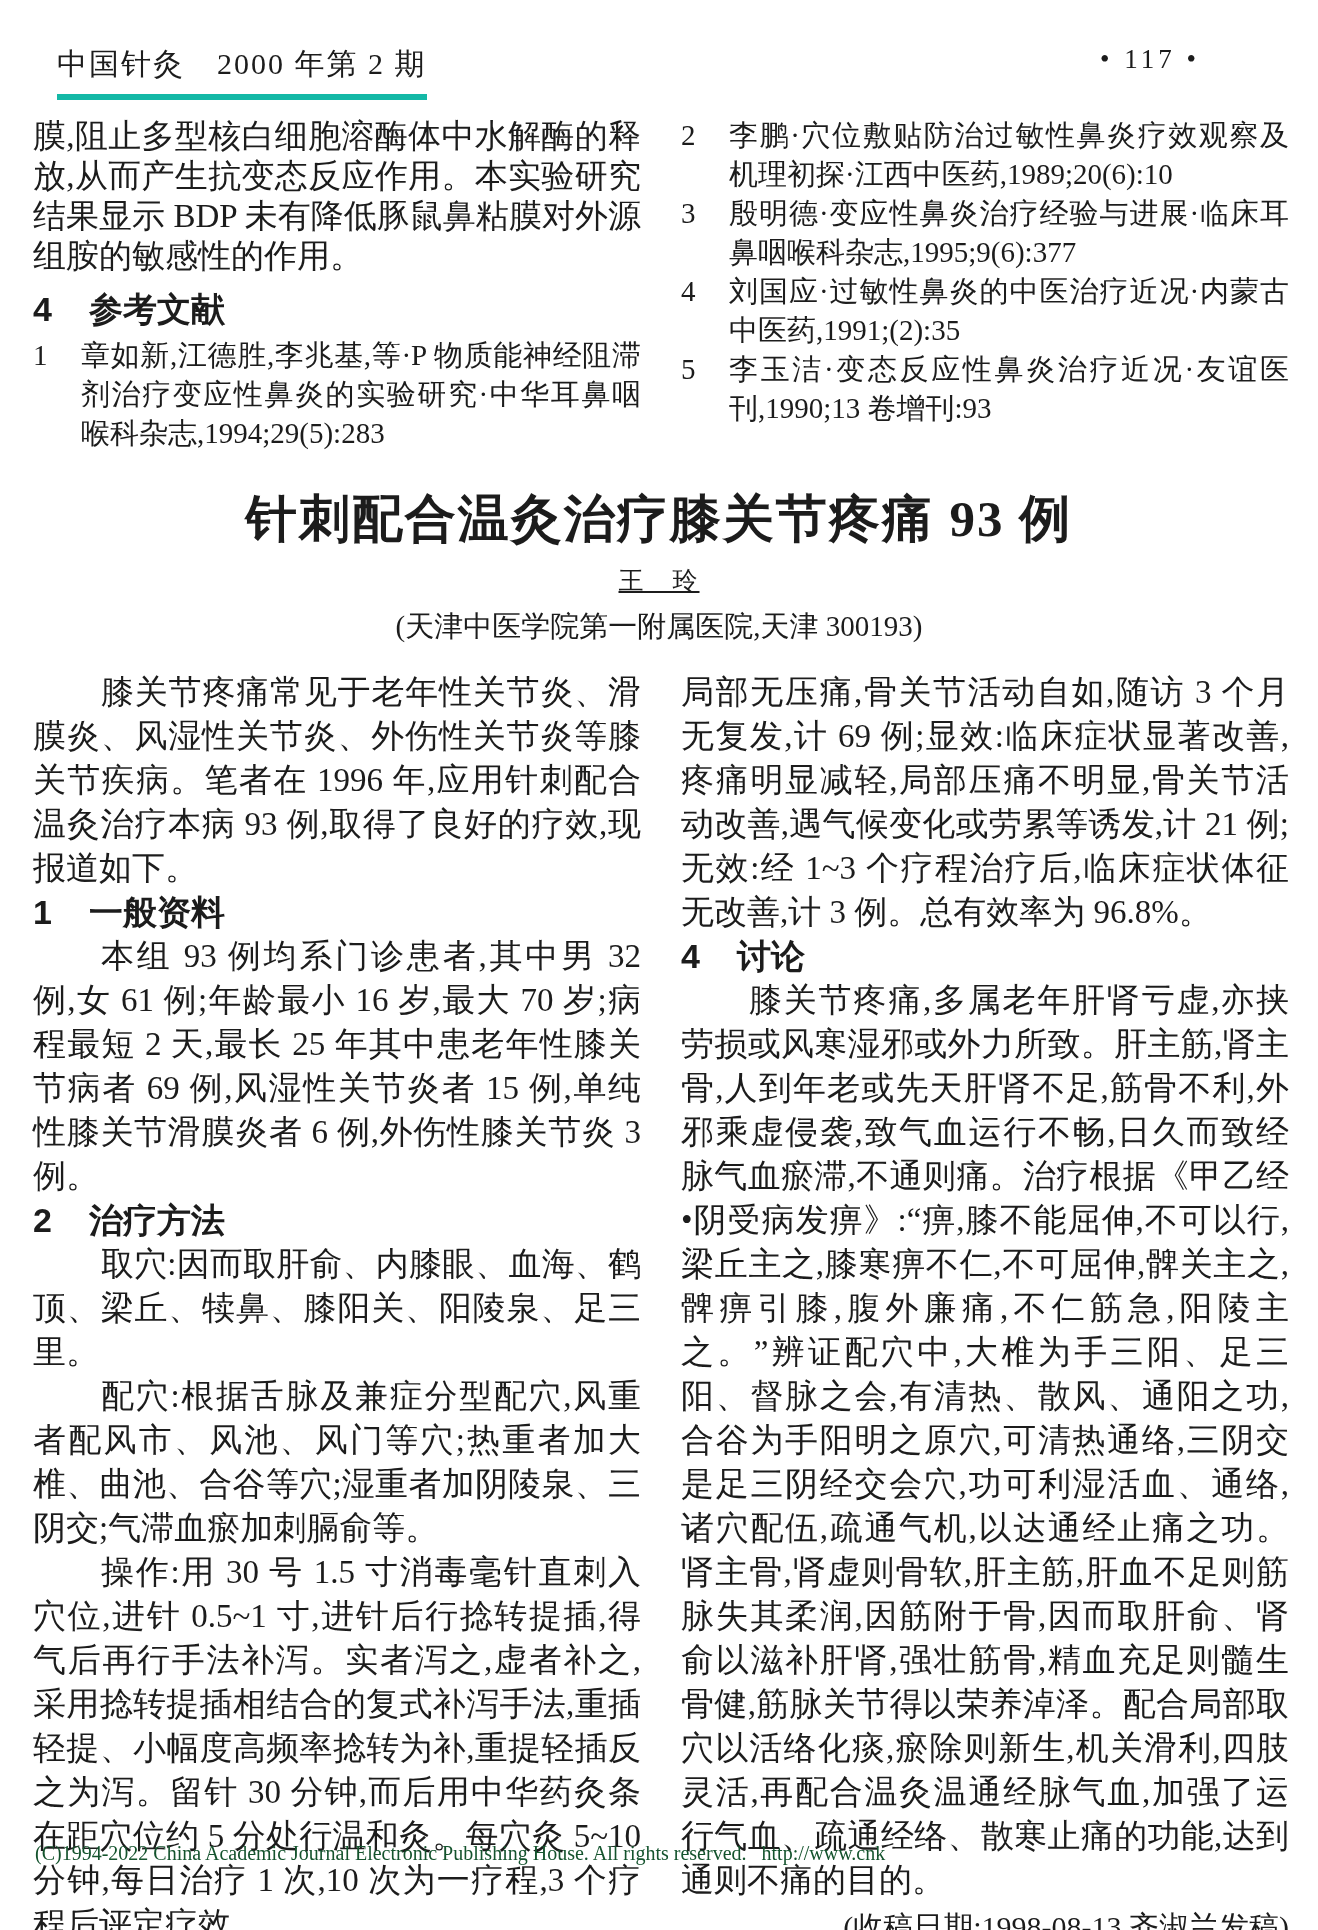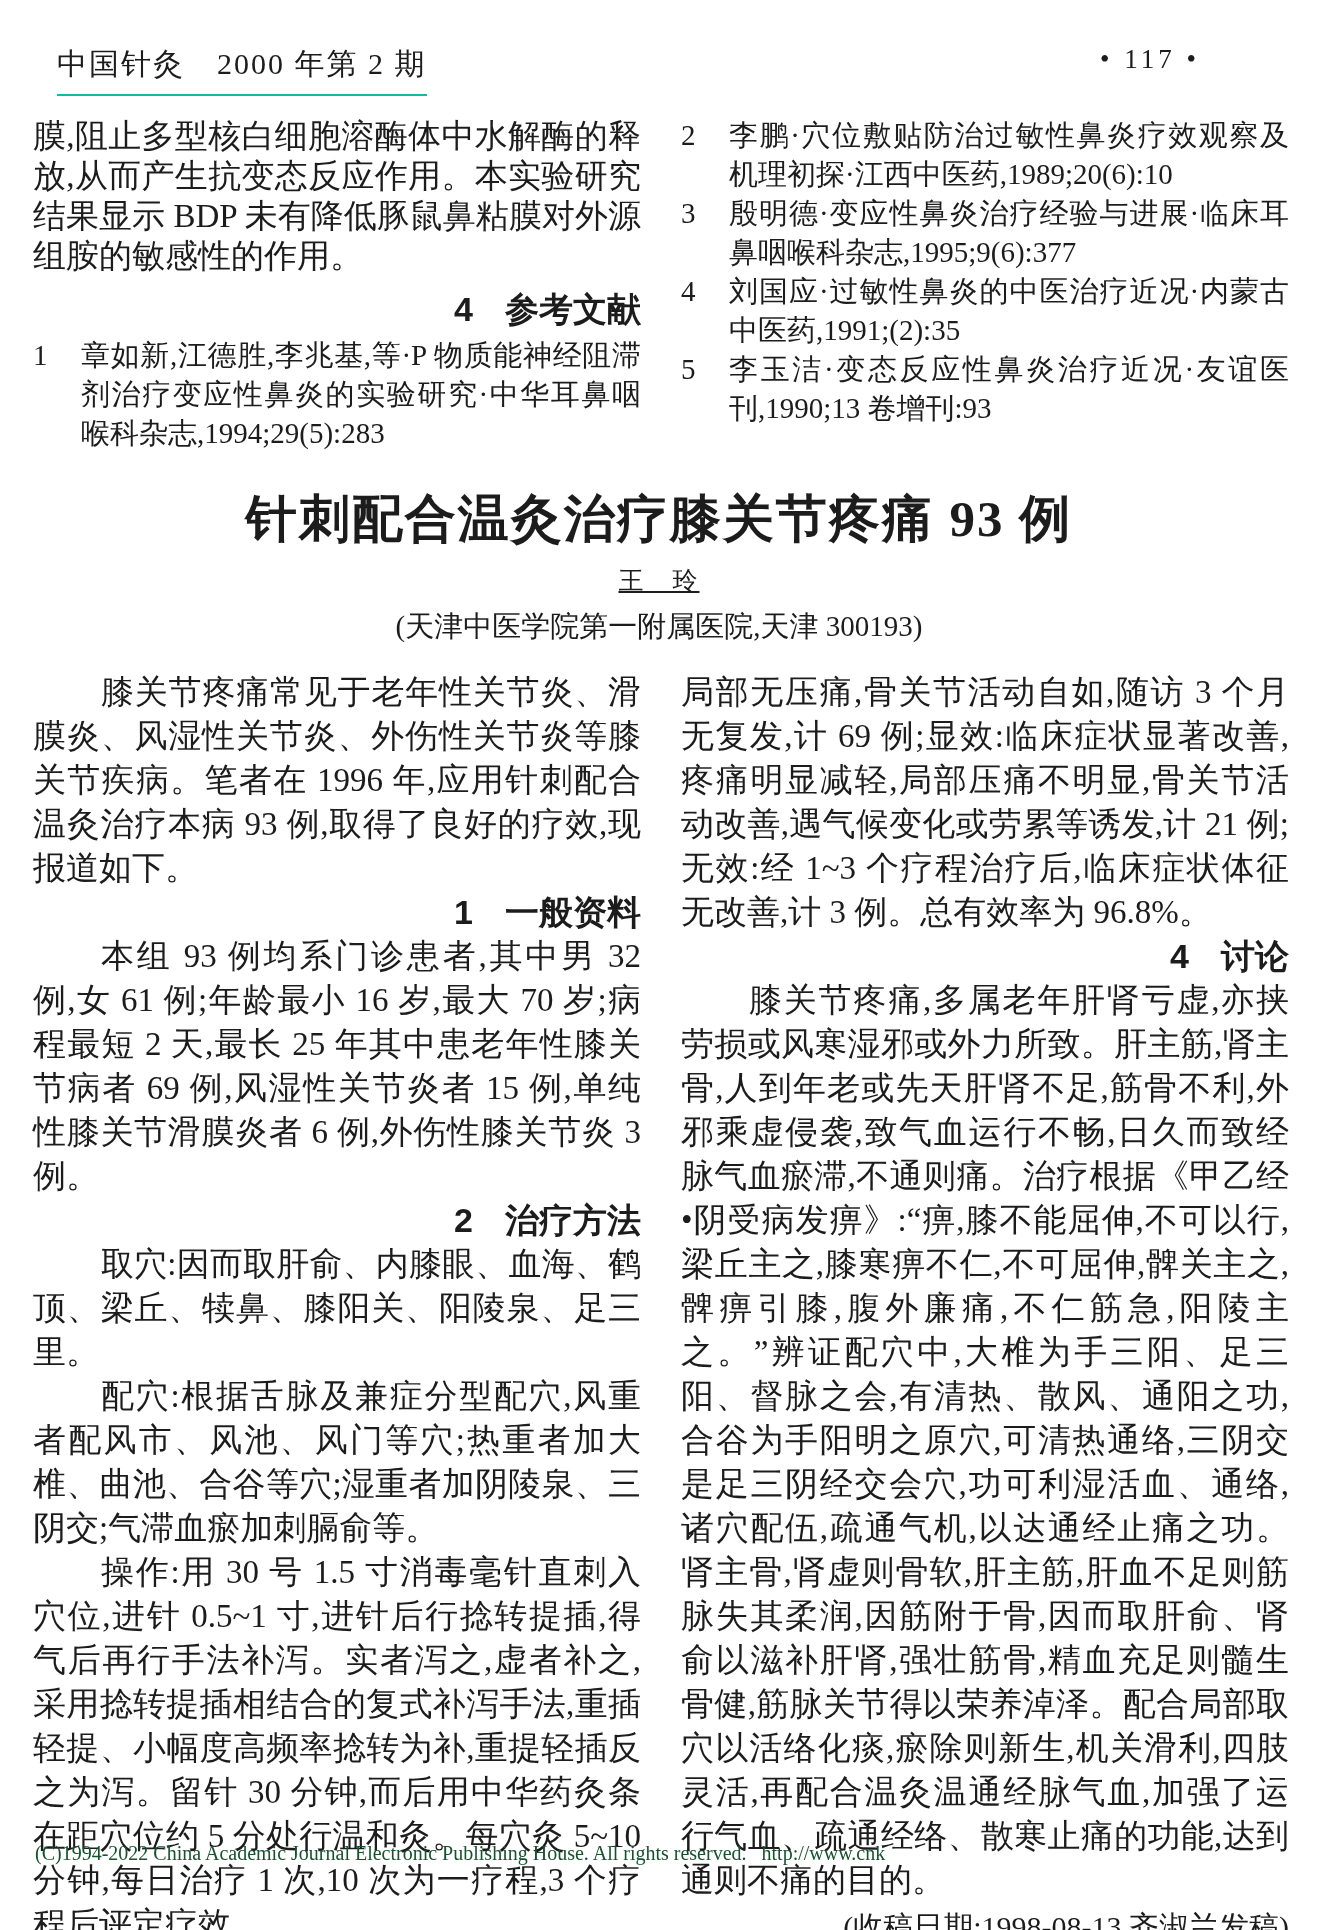--- a/index.html
+++ b/index.html
@@ -10,37 +10,37 @@
     color:#1c1c1c;
   }
 
   
   .header {
     position:absolute; top:44px; left:57px; right:78px;
     display:flex; justify-content:space-between; align-items:flex-start;
   }
   .journal {
     font-size:30px; letter-spacing:2px;
-    border-bottom:2px solid #14b8a6; padding-bottom:9px;
+    border-bottom:6px solid #14b8a6; padding-bottom:9px;
   }
   .pageno { font-size:27px; margin-right:40px; letter-spacing:4px; }
 
   
   .cols { display:flex; gap:40px; }
   .col { width:615px; }
 
   .para {
     margin:0; font-size:33px; line-height:44px;
     text-align:justify; text-justify:inter-ideograph;
   }
   .para.indent { text-indent:68px; }
 
   .sec-heading {
     font-family:"Liberation Sans","DejaVu Sans",sans-serif;
-    font-weight:bold; font-size:34px; line-height:46px; margin:0;text-align:right;
+    font-weight:bold; font-size:34px; line-height:46px; margin:0;
   }
   .sec-num { display:inline-block; min-width:24px; }
   .sec-label { margin-left:32px; }
 
   .ref { display:flex; font-size:29px; line-height:39px; }
   .ref-num { flex:none; width:48px; }
   .ref-text { flex:1; text-align:justify; text-justify:inter-ideograph; }
 
   .received {
     margin:2px 0 0 0; font-size:30px; line-height:42px; text-align:right;

